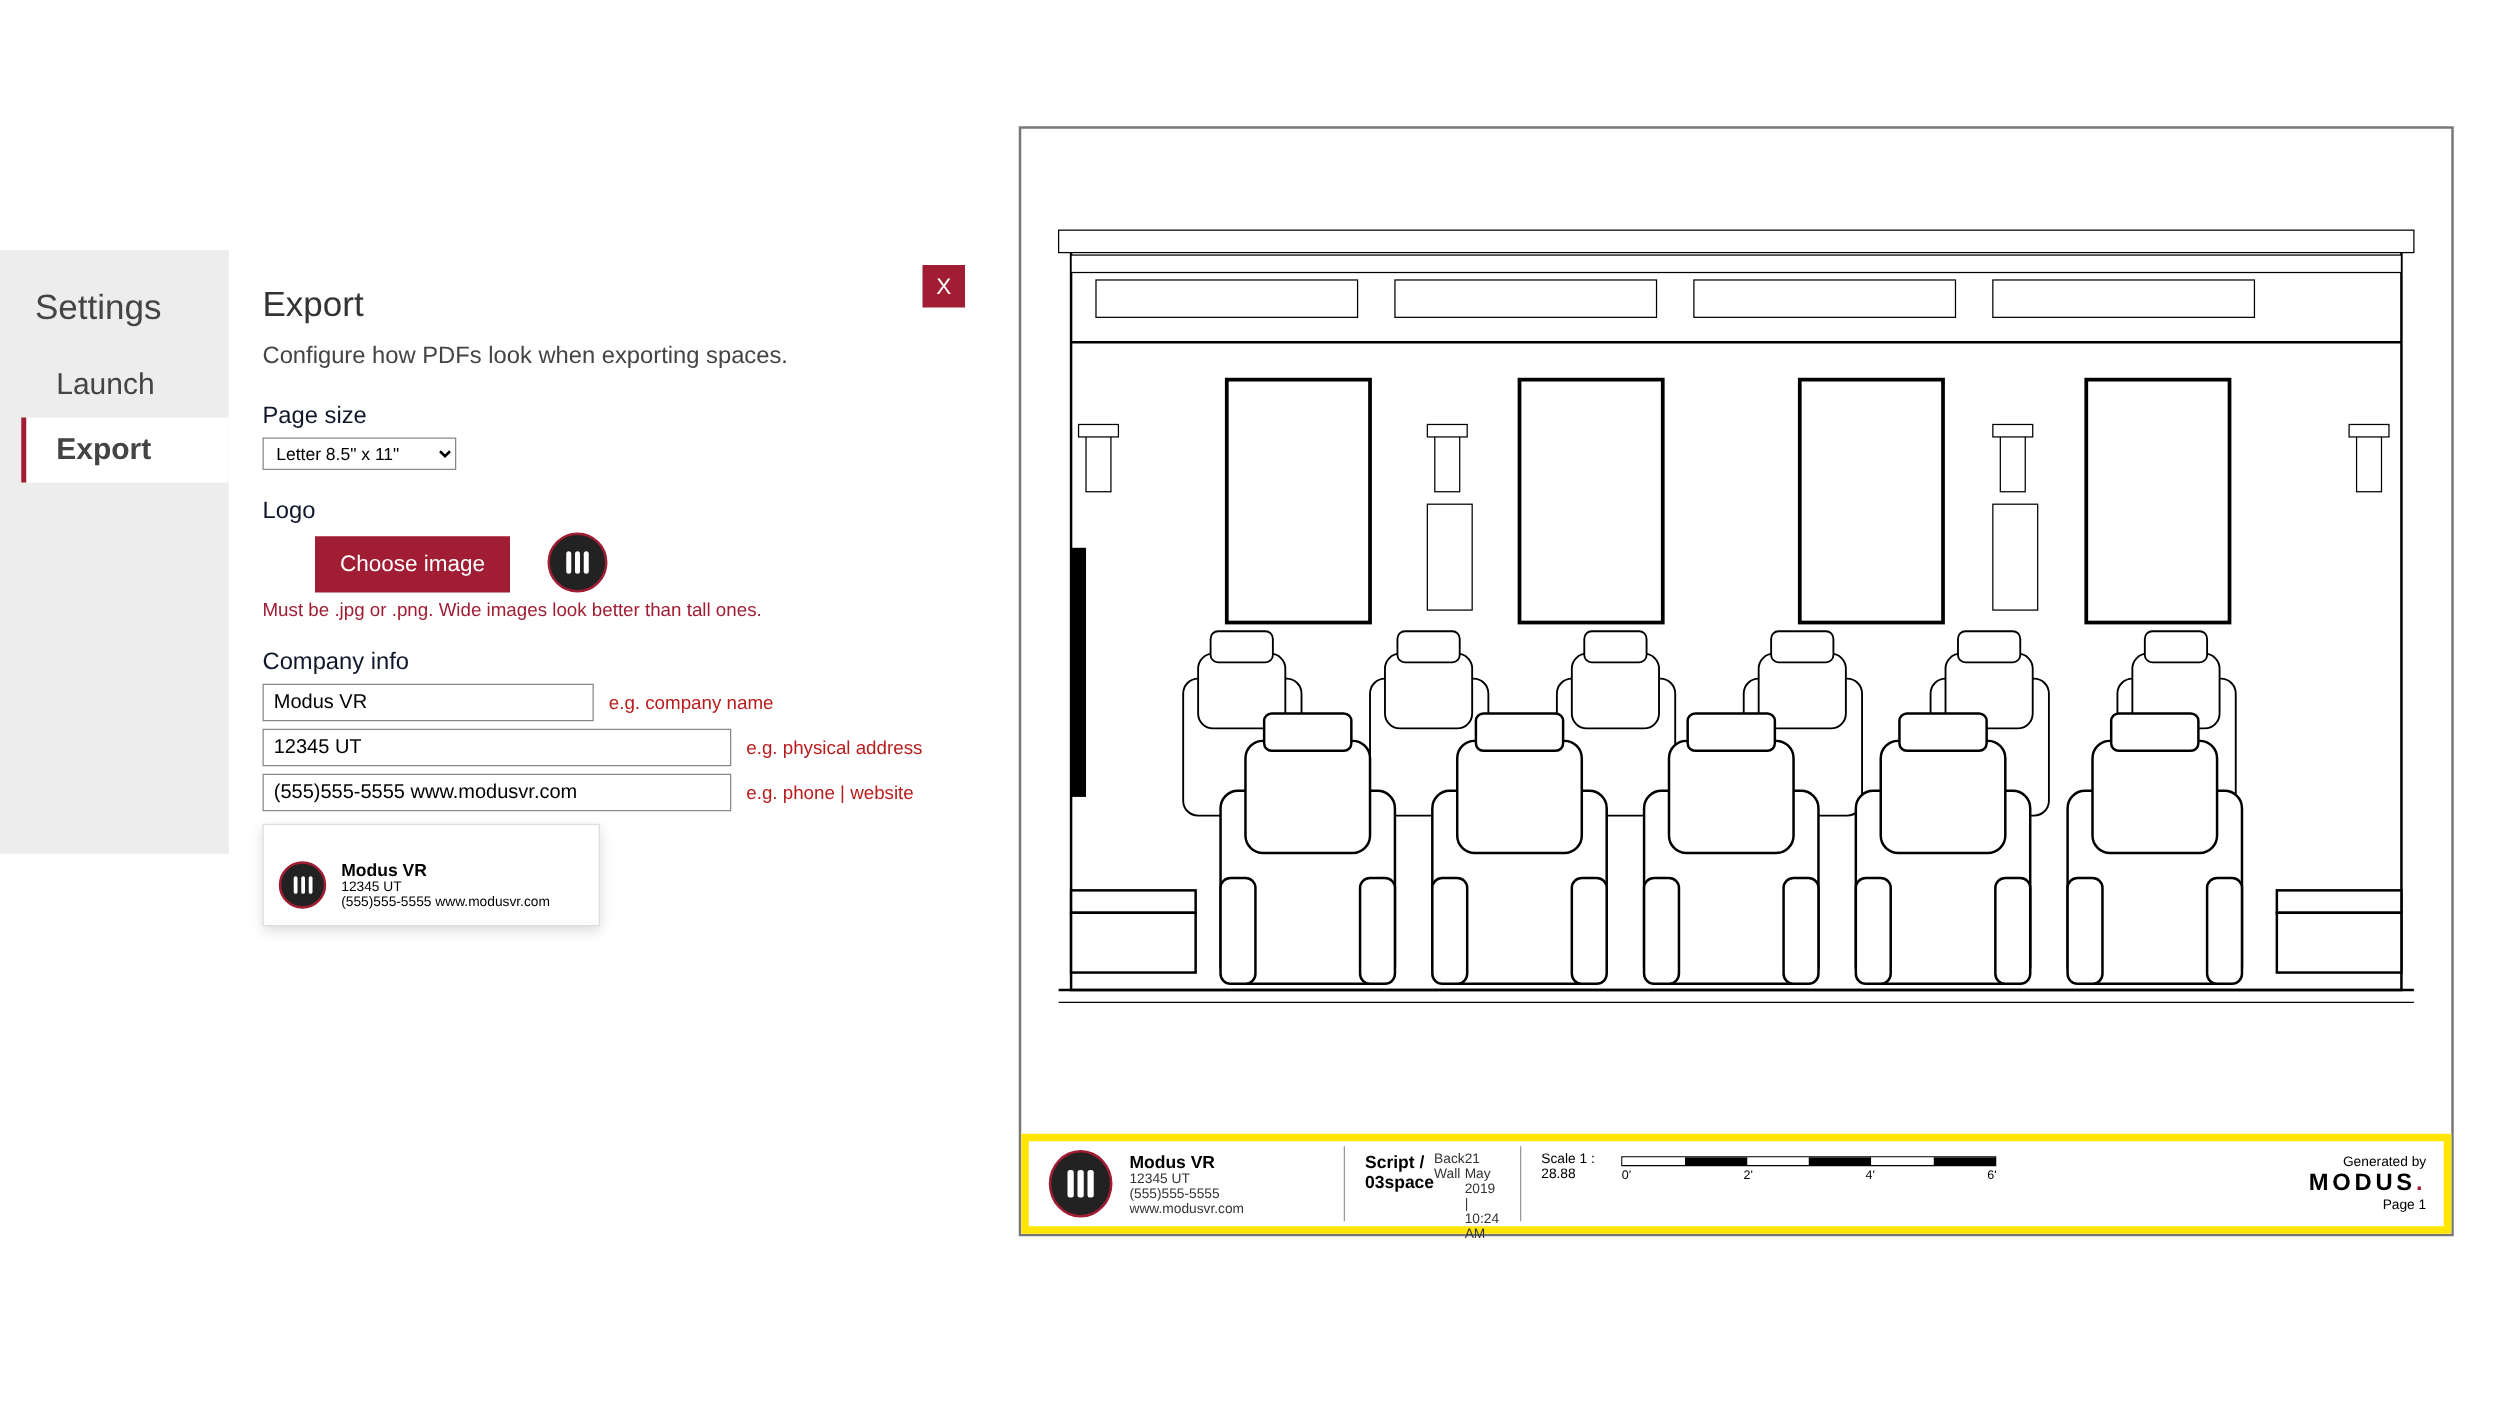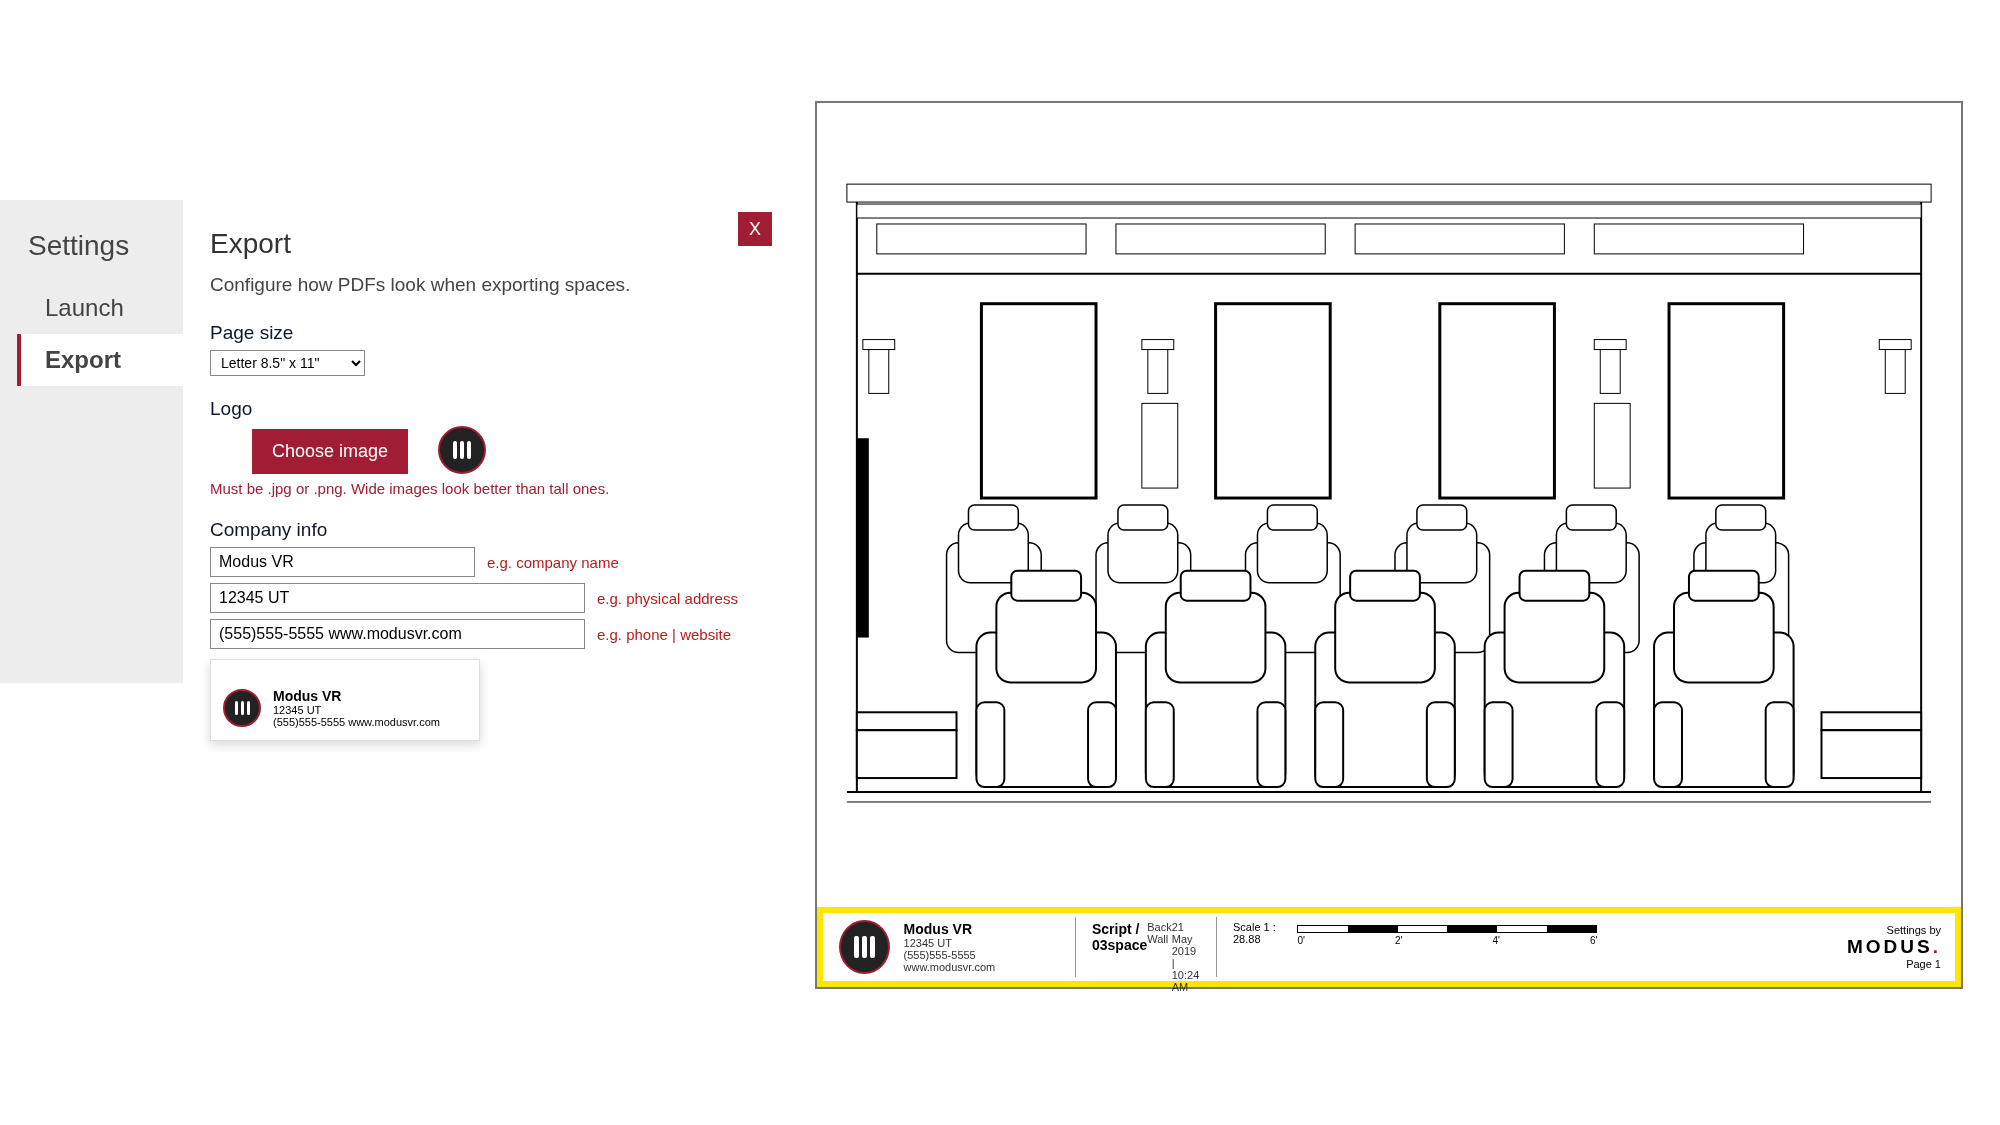--- a/index.html
+++ b/index.html
@@ -482,20 +482,20 @@
           </div>
         <div class="ticks">
           <span>0'</span>
           <span>2'</span>
           <span>4'</span>
           <span>6'</span>
         </div>
       </div>
     </div>
     <div class="footer-right">
-      <div class="gen">Settings by</div>
+      <div class="gen">Generated by</div>
       <div class="brand">
         <span>MODUS</span><span class="u">.</span>
       </div>
       <div class="page">Page 1</div>
     </div>
   </div>
 </div>
 
 </body></html>

